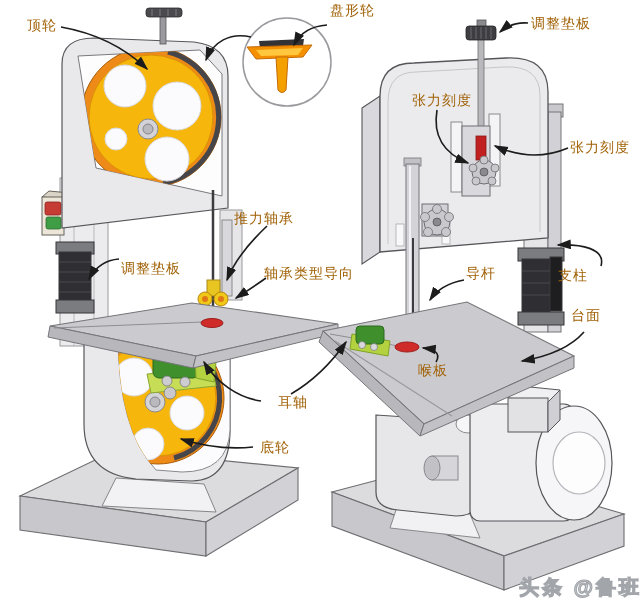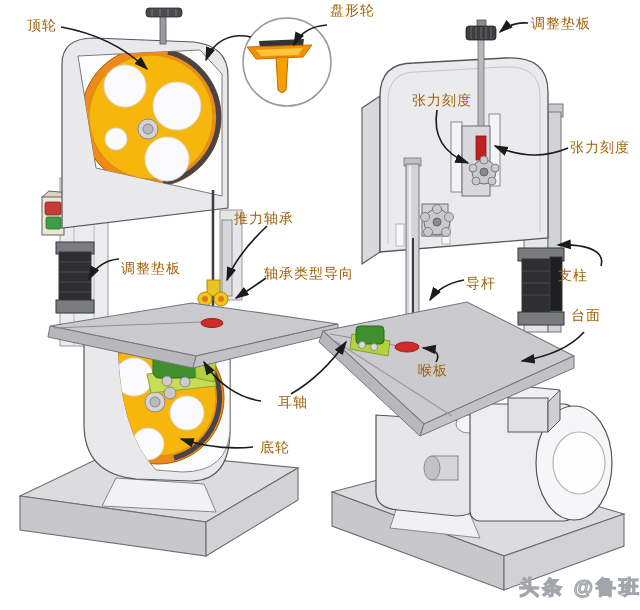--- a/index.html
+++ b/index.html
@@ -266,21 +266,21 @@
 </svg>
 
   <div class="lbl" style="left:27px;top:18px">顶轮</div>
   <div class="lbl" style="left:330px;top:3px">盘形轮</div>
   <div class="lbl" style="left:531px;top:16px">调整垫板</div>
   <div class="lbl" style="left:412px;top:93px">张力刻度</div>
   <div class="lbl" style="left:570px;top:140px">张力刻度</div>
   <div class="lbl" style="left:234px;top:211px">推力轴承</div>
   <div class="lbl" style="left:264px;top:266px">轴承类型导向</div>
   <div class="lbl" style="left:121px;top:261px">调整垫板</div>
-  <div class="lbl" style="left:466px;top:276px">导杆</div>
+  <div class="lbl" style="left:466px;top:266px">导杆</div>
   <div class="lbl" style="left:558px;top:268px">支柱</div>
   <div class="lbl" style="left:571px;top:308px">台面</div>
   <div class="lbl" style="left:418px;top:363px">喉板</div>
   <div class="lbl" style="left:278px;top:395px">耳轴</div>
   <div class="lbl" style="left:260px;top:440px">底轮</div>
 
   <div class="watermark">头条 @鲁班园</div>
 </div>
 
 </body></html>

